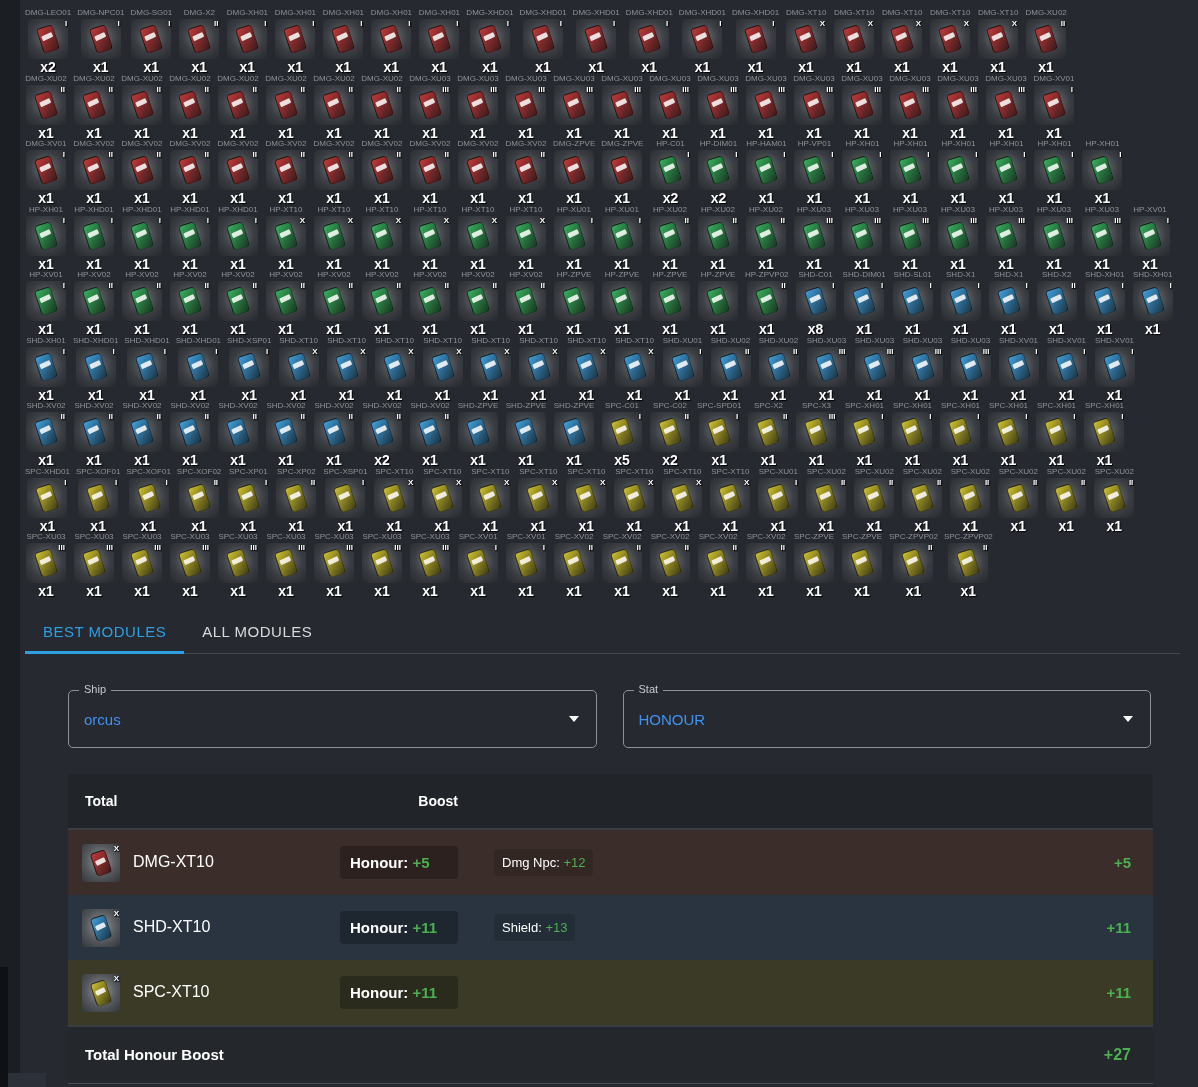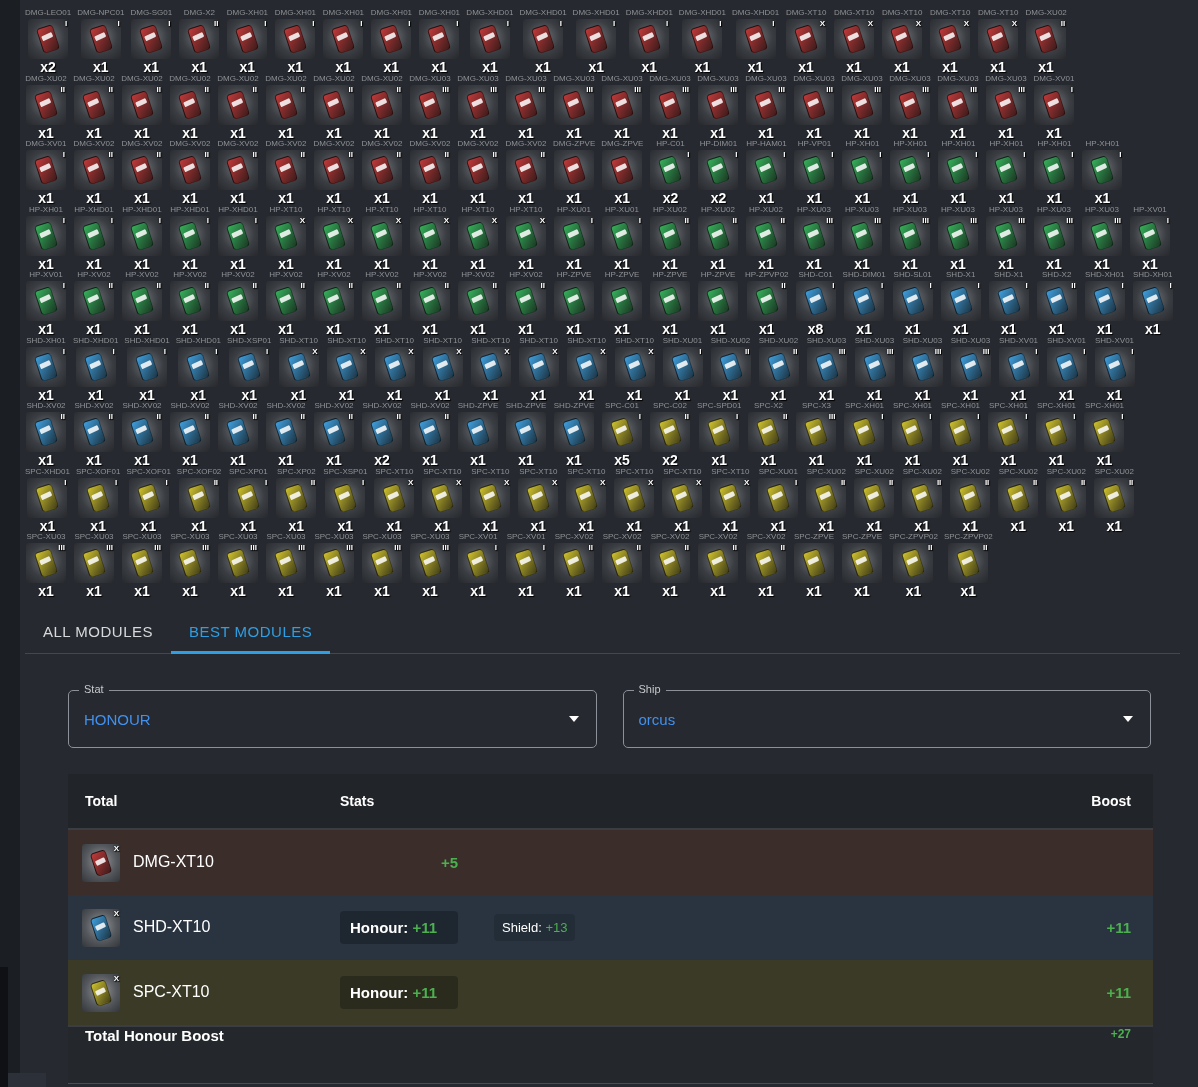--- a/index.html
+++ b/index.html
@@ -78,23 +78,23 @@
     background:rgba(0,0,0,.25); padding:8px 10px; border-radius:4px;
     font-size:15px; font-weight:bold; color:#fff; min-width:118px; margin-right:36px; white-space:nowrap;
   }
   .extras { display:flex; gap:30px; }
   .extra {
     background:rgba(0,0,0,.13); padding:6px 8px; border-radius:4px;
     font-size:13px; color:#fff; white-space:nowrap;
   }
   .green { color:#4caf50; }
   .td-value { width:140px; text-align:right; padding-right:22px; font-size:15px; font-weight:bold; }
-  .total-row { display:flex; height:58px; background:#24272c; border-top:2px solid #3a3e44; }
+  .total-row { display:flex; height:58px; align-items:center; background:#24272c; border-top:2px solid #3a3e44; }
   .total-label { flex:1; padding-left:17px; font-size:15px; font-weight:bold; color:#fff; }
-  .total-value { width:140px; text-align:right; padding-right:22px; font-size:12px; font-weight:bold; }
+  .total-value { width:140px; text-align:right; padding-right:22px; font-size:16px; font-weight:bold; }
 </style>
 </head>
 <body>
 
 <div class="left-strip"></div>
 <div class="left-strip-dark"></div>
 
 <div class="grid">
     <div class="grid-row">
       <div class="cell">
@@ -1734,52 +1734,57 @@
         <div class="tile" style="--c:#cfc22f">
           <div class="glyph"></div>
           <div class="tier">II</div>
         </div>
         <div class="count">x1</div>
       </div>
     </div>
   </div>
 
 <div class="tabbar">
+  <div class="tab active">BEST MODULES</div>
   <div class="tab">ALL MODULES</div>
-  <div class="tab active">BEST MODULES</div>
 </div>
 
 <div class="filters">
   <div class="select">
-    <div class="select-legend">Stat</div>
-    <div class="select-value">HONOUR</div>
+    <div class="select-legend">Ship</div>
+    <div class="select-value">orcus</div>
     <div class="caret"></div>
   </div>
   <div class="select">
-    <div class="select-legend">Ship</div>
-    <div class="select-value">orcus</div>
+    <div class="select-legend">Stat</div>
+    <div class="select-value">HONOUR</div>
     <div class="caret"></div>
   </div>
 </div>
 
 <div class="table">
   <div class="thead">
     <div class="th th-module">Total</div>
-    <div class="th th-stats">Stats</div>
     <div class="th th-value">Boost</div>
   </div>
   <div>
       <div class="trow" style="background: rgb(59, 45, 42);">
         <div class="td-module">
           <div class="tile tile-sm" style="--c:#c13a3a">
             <div class="glyph glyph-sm"></div>
             <div class="tier">X</div>
           </div>
           <span>DMG-XT10</span>
         </div>
+        <div class="td-stats">
+          <span class="primary">Honour: <span class="green">+5</span></span>
+          <div class="extras">
+            <span class="extra">Dmg Npc: <span class="green">+12</span></span>
+          </div>
+        </div>
         <div class="td-value green">+5</div>
       </div>
       <div class="trow" style="background: rgb(41, 52, 64);">
         <div class="td-module">
           <div class="tile tile-sm" style="--c:#3f9fdd">
             <div class="glyph glyph-sm"></div>
             <div class="tier">X</div>
           </div>
           <span>SHD-XT10</span>
         </div>

